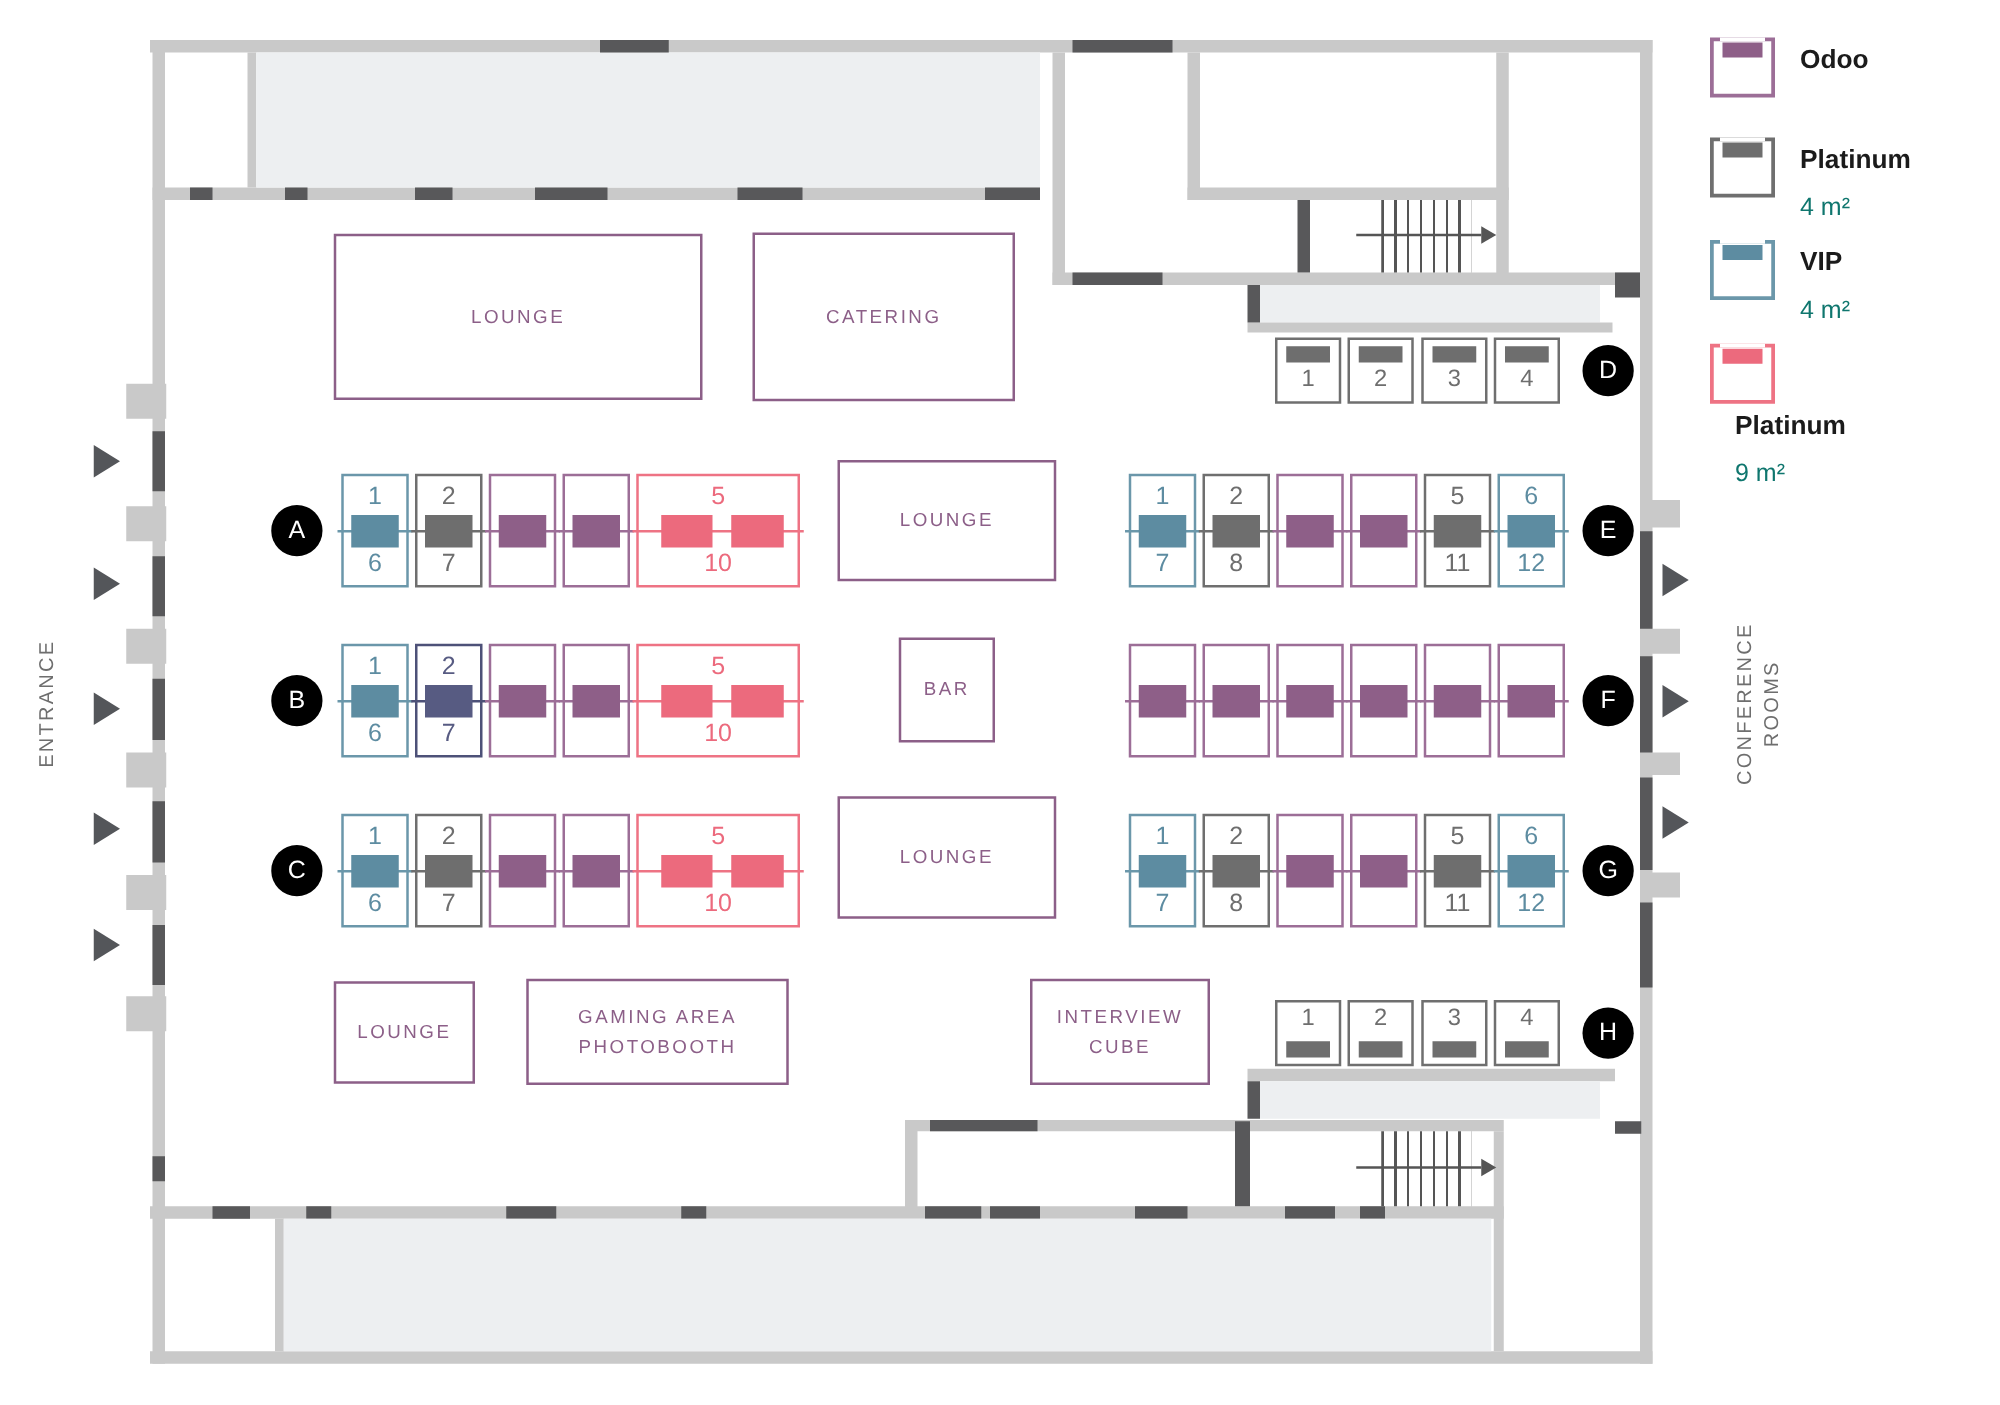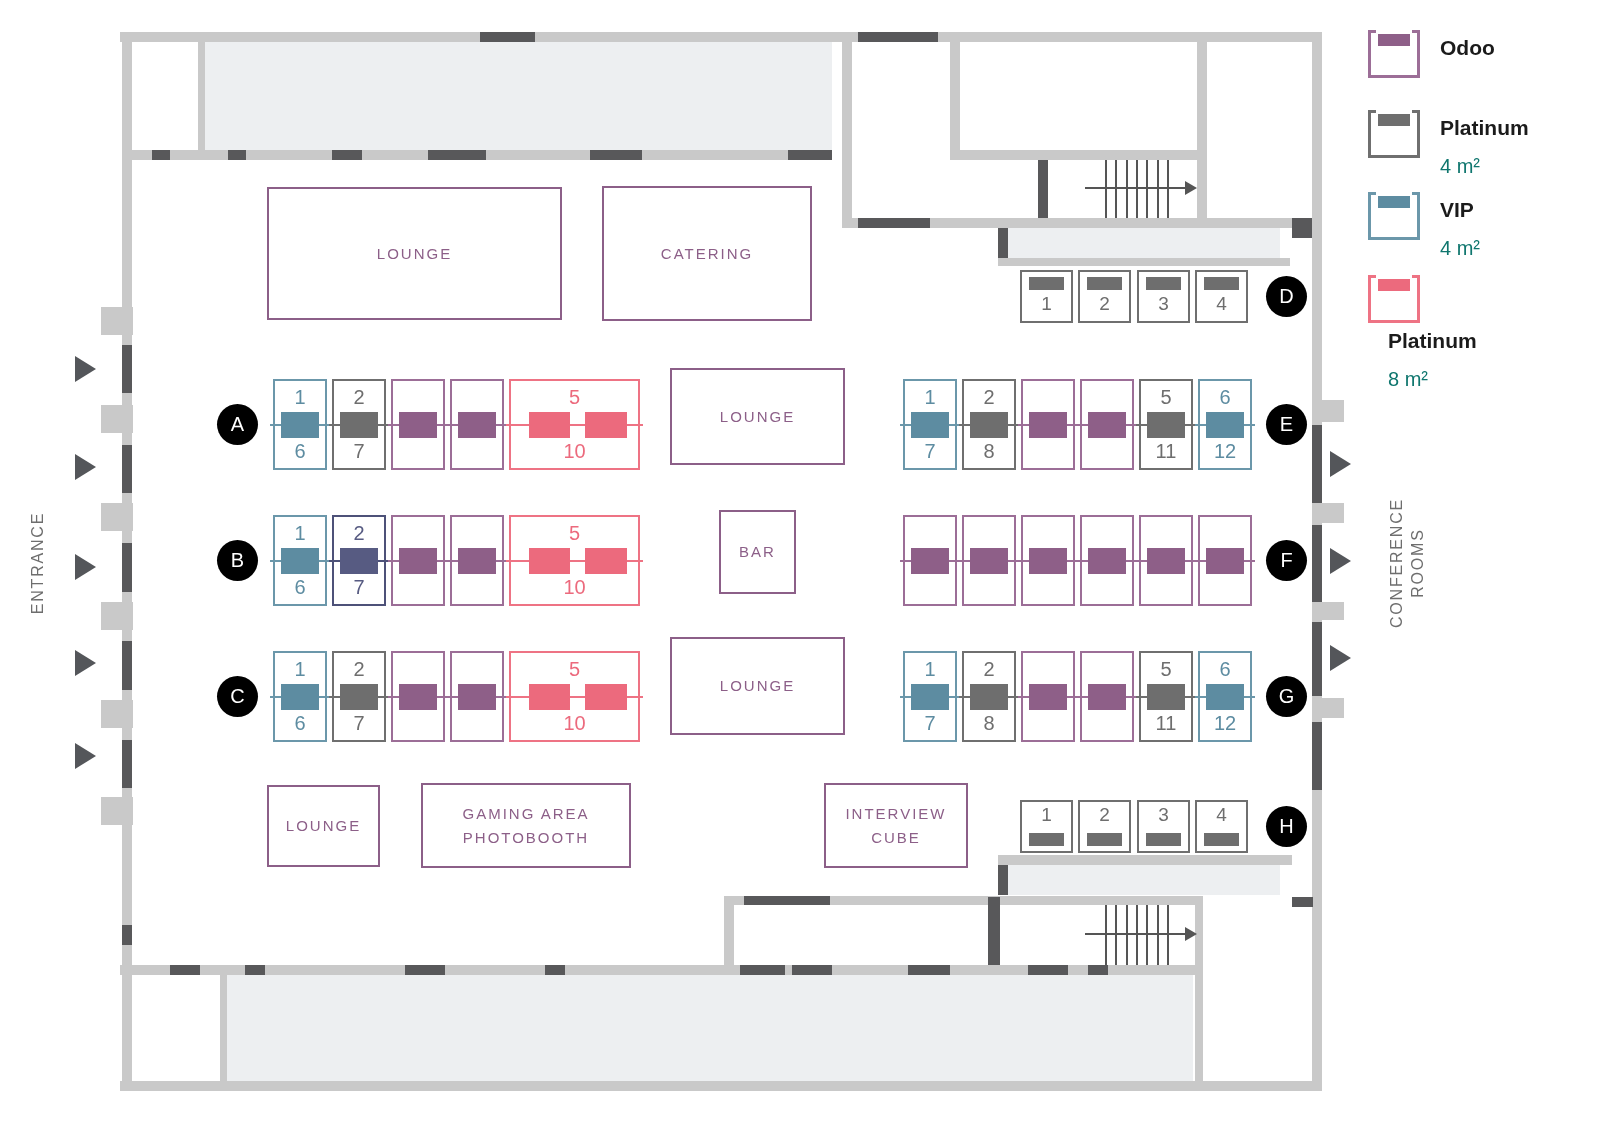--- a/index.html
+++ b/index.html
@@ -400,18 +400,18 @@
       <span class="legend-icon"></span>
       <span class="legend-text">
         <span class="legend-name" style="display:block;">VIP</span>
         <span class="legend-size" style="display:block;">4 m²</span>
       </span>
     </div>
     <div class="legend-item cat-platinum" style="top:275px;flex-direction:column;">
       <span class="legend-icon"></span>
       <span class="legend-text">
         <span class="legend-name" style="display:block;">Platinum</span>
-        <span class="legend-size" style="display:block;">8 m²</span>
+        <span class="legend-size" style="display:block;">9 m²</span>
       </span>
     </div>
   </div>
 
 </div>
 
 </body></html>

